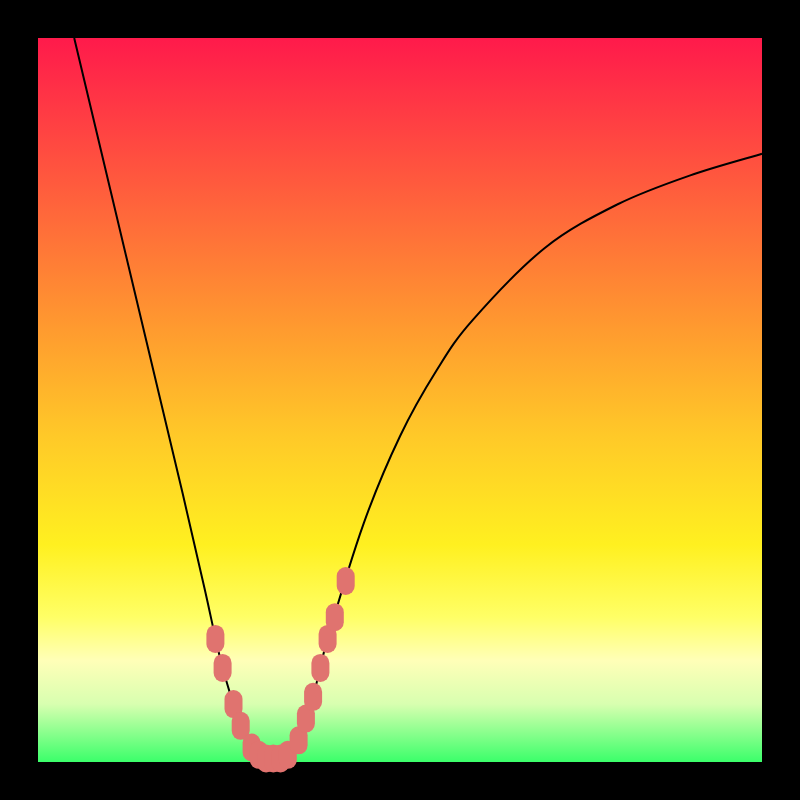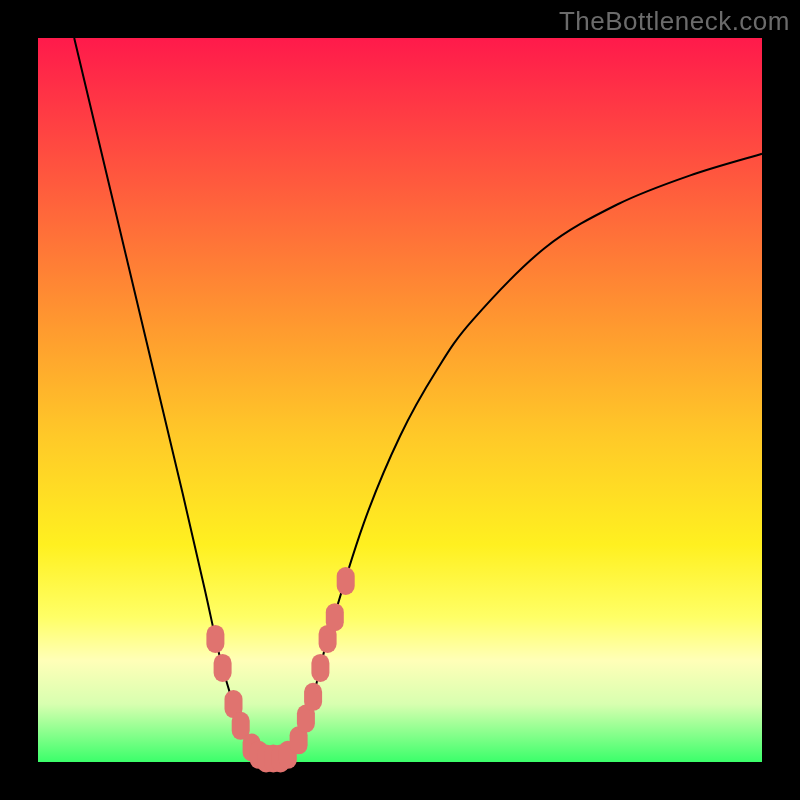--- a/index.html
+++ b/index.html
@@ -56,21 +56,20 @@
     top: 0;
     width: 724px;
     height: 724px;
     overflow: visible;
   }
 </style>
 </head>
 <body>
 
 <div class="frame">
-  <div class="watermark">TheBottleneck.com</div>
 
   <div class="plot">
     <svg class="curve" viewBox="0 0 724 724">
       <path id="curvePath" fill="none" stroke="#000000" stroke-width="2" d="M 36.2 0.0 C 42.2 25.3, 60.3 101.4, 72.4 152.0 C 84.5 202.7, 96.5 253.4, 108.6 304.1 C 120.7 354.8, 135.1 415.1, 144.8 456.1 C 154.5 497.1, 160.5 523.7, 166.5 550.2 C 172.6 576.8, 176.2 596.1, 181.0 615.4 C 185.8 634.7, 190.7 651.6, 195.5 666.1 C 200.3 680.6, 206.3 693.8, 210.0 702.3 C 213.6 710.7, 214.8 713.1, 217.2 716.8 C 219.6 720.4, 222.0 722.8, 224.4 724.0 C 226.9 725.2, 229.3 724.0, 231.7 724.0 C 234.1 724.0, 236.5 724.0, 238.9 724.0 C 241.3 724.0, 243.7 725.2, 246.2 724.0 C 248.6 722.8, 251.0 720.4, 253.4 716.8 C 255.8 713.1, 257.0 711.9, 260.6 702.3 C 264.3 692.6, 270.3 675.7, 275.1 658.8 C 279.9 641.9, 281.2 629.9, 289.6 600.9 C 298.0 572.0, 313.7 518.9, 325.8 485.1 C 337.9 451.3, 349.9 423.5, 362.0 398.2 C 374.1 372.9, 386.1 352.3, 398.2 333.0 C 410.3 313.7, 416.3 302.9, 434.4 282.4 C 452.5 261.8, 482.7 229.3, 506.8 210.0 C 530.9 190.7, 555.1 178.6, 579.2 166.5 C 603.3 154.5, 627.5 146.0, 651.6 137.6 C 675.7 129.1, 711.9 119.5, 724.0 115.8"></path>
       <g id="markerGroup">
           <rect x="168.4" y="586.9" width="18" height="28" rx="9" ry="9" fill="#e0736f"></rect>
           <rect x="175.6" y="615.9" width="18" height="28" rx="9" ry="9" fill="#e0736f"></rect>
           <rect x="186.5" y="652.1" width="18" height="28" rx="9" ry="9" fill="#e0736f"></rect>
           <rect x="193.7" y="673.8" width="18" height="28" rx="9" ry="9" fill="#e0736f"></rect>
           <rect x="204.6" y="695.5" width="18" height="28" rx="9" ry="9" fill="#e0736f"></rect>

